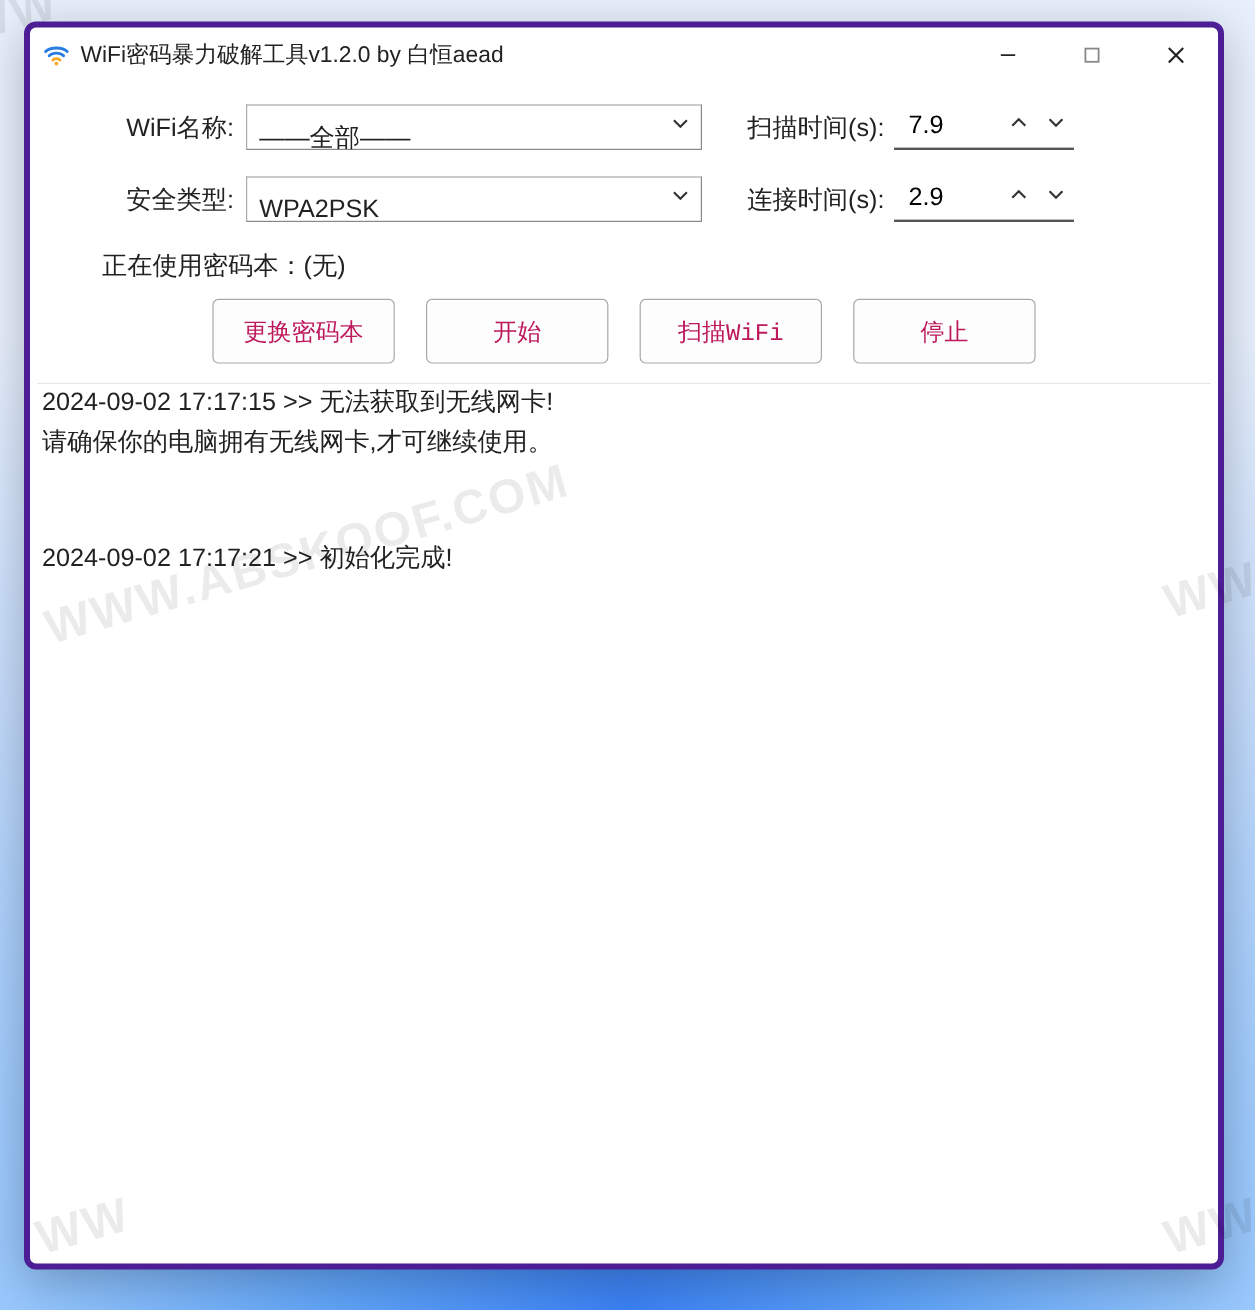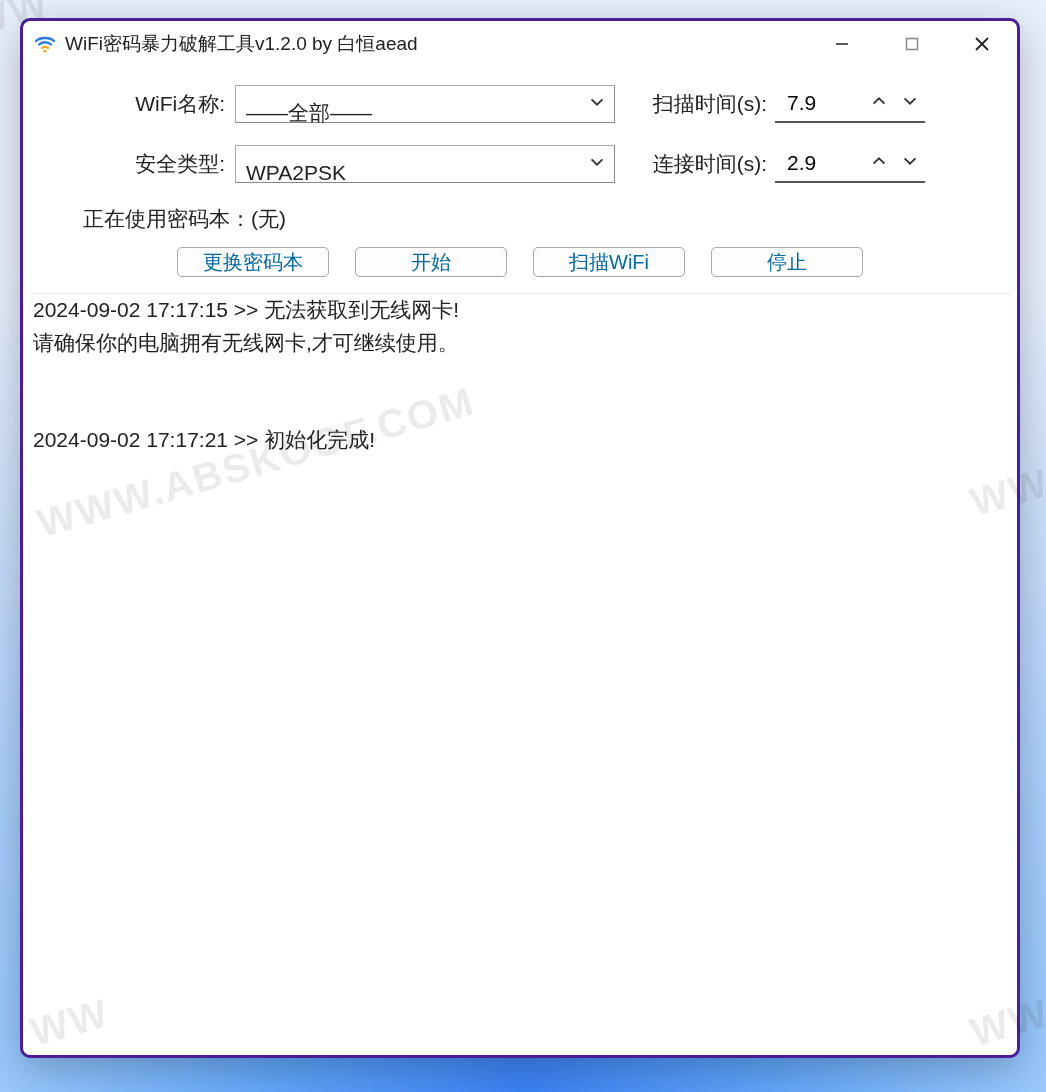--- a/index.html
+++ b/index.html
@@ -15,21 +15,21 @@
     background: radial-gradient(circle at 50% 100%, #3b82f6 0%, #60a5fa 20%, #93c5fd 40%, #c4dbfb 60%, #e8f0fd 80%);
     position: relative;
   }
   .window {
     position: absolute;
     top: 18px;
     left: 20px;
     width: 1000px;
     height: 1040px;
     background: #ffffff;
-    border: 3px solid #4c1d95;
+    border: 5px solid #4c1d95;
     border-radius: 10px;
     box-shadow: 0 10px 40px rgba(0,0,0,0.25);
     display: flex;
     flex-direction: column;
   }
   
   .titlebar {
     height: 46px;
     display: flex;
     align-items: center;
@@ -63,21 +63,20 @@
   }
   .win-btn svg { display:block; }
   
   .form {
     padding: 18px 60px 0 60px;
   }
   .row {
     display: flex;
     align-items: center;
     margin-bottom: 22px;
-    justify-content: center;
   }
   .label {
     width: 120px;
     font-size: 21px;
     color: #222;
     text-align: right;
     padding-right: 10px;
   }
   .combo {
     position: relative;
@@ -130,29 +129,30 @@
     margin: 6px 0 14px 0;
   }
   .btn-row {
     display: flex;
     justify-content: center;
     gap: 26px;
     margin-bottom: 16px;
   }
   .btn {
     width: 152px;
-    height: 30px;
+    height: 54px;
     border: 1px solid #a9a9a9;
     border-radius: 5px;
     background: #fdfdfd;
     font-size: 20px;
-    color: #0369a1;
-    display: flex;
-    align-items: center;
-    justify-content: center;
+    color: #be185d;
+    display: flex;
+    align-items: center;
+    justify-content: center;
+    font-family: Liberation Mono, monospace;
   }
   .log {
     flex: 1;
     margin: 0 6px 6px 6px;
     border-top: 1px solid #e8e8e8;
     padding: 0 4px;
     font-size: 21px;
     color: #222;
     line-height: 1.55;
     white-space: pre-wrap;

